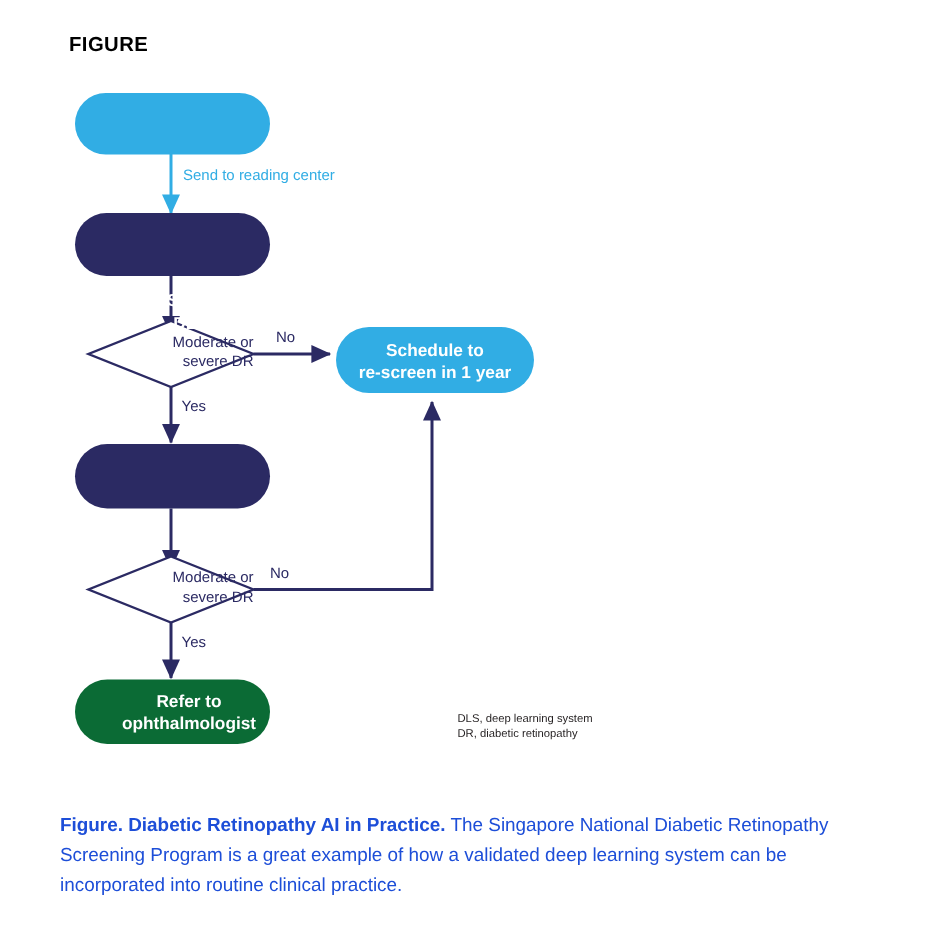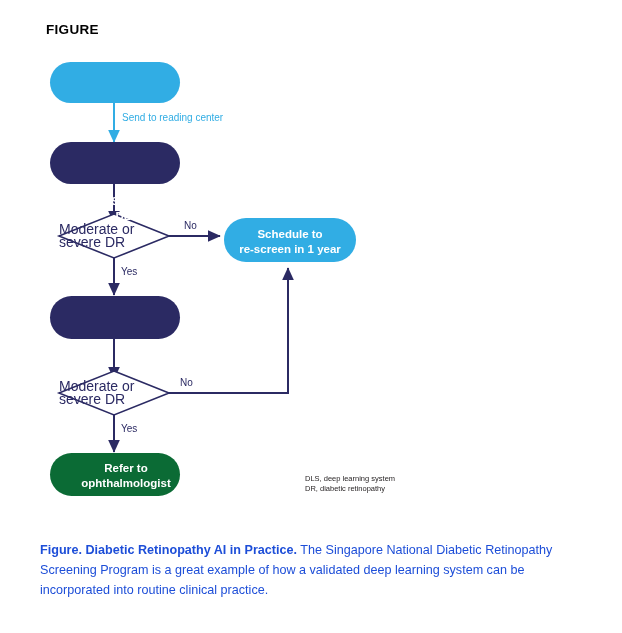--- a/index.html
+++ b/index.html
@@ -49,22 +49,22 @@
     text-align: center;
     font-size: 11.5px;
     font-weight: bold;
     line-height: 15px;
     color: #ffffff;
     pointer-events: none;
     white-space: pre-line;
   }
   .decision-label {
     position: absolute;
-    text-align: left;
-    font-size: 14px;
+    text-align: right;
+    font-size: 10px;
     font-weight: normal;
     line-height: 12.5px;
     color: #2b2a63;
     white-space: pre-line;
   }
   .edge-label {
     position: absolute;
     font-size: 10px;
     color: #2b2a63;
     white-space: nowrap;

